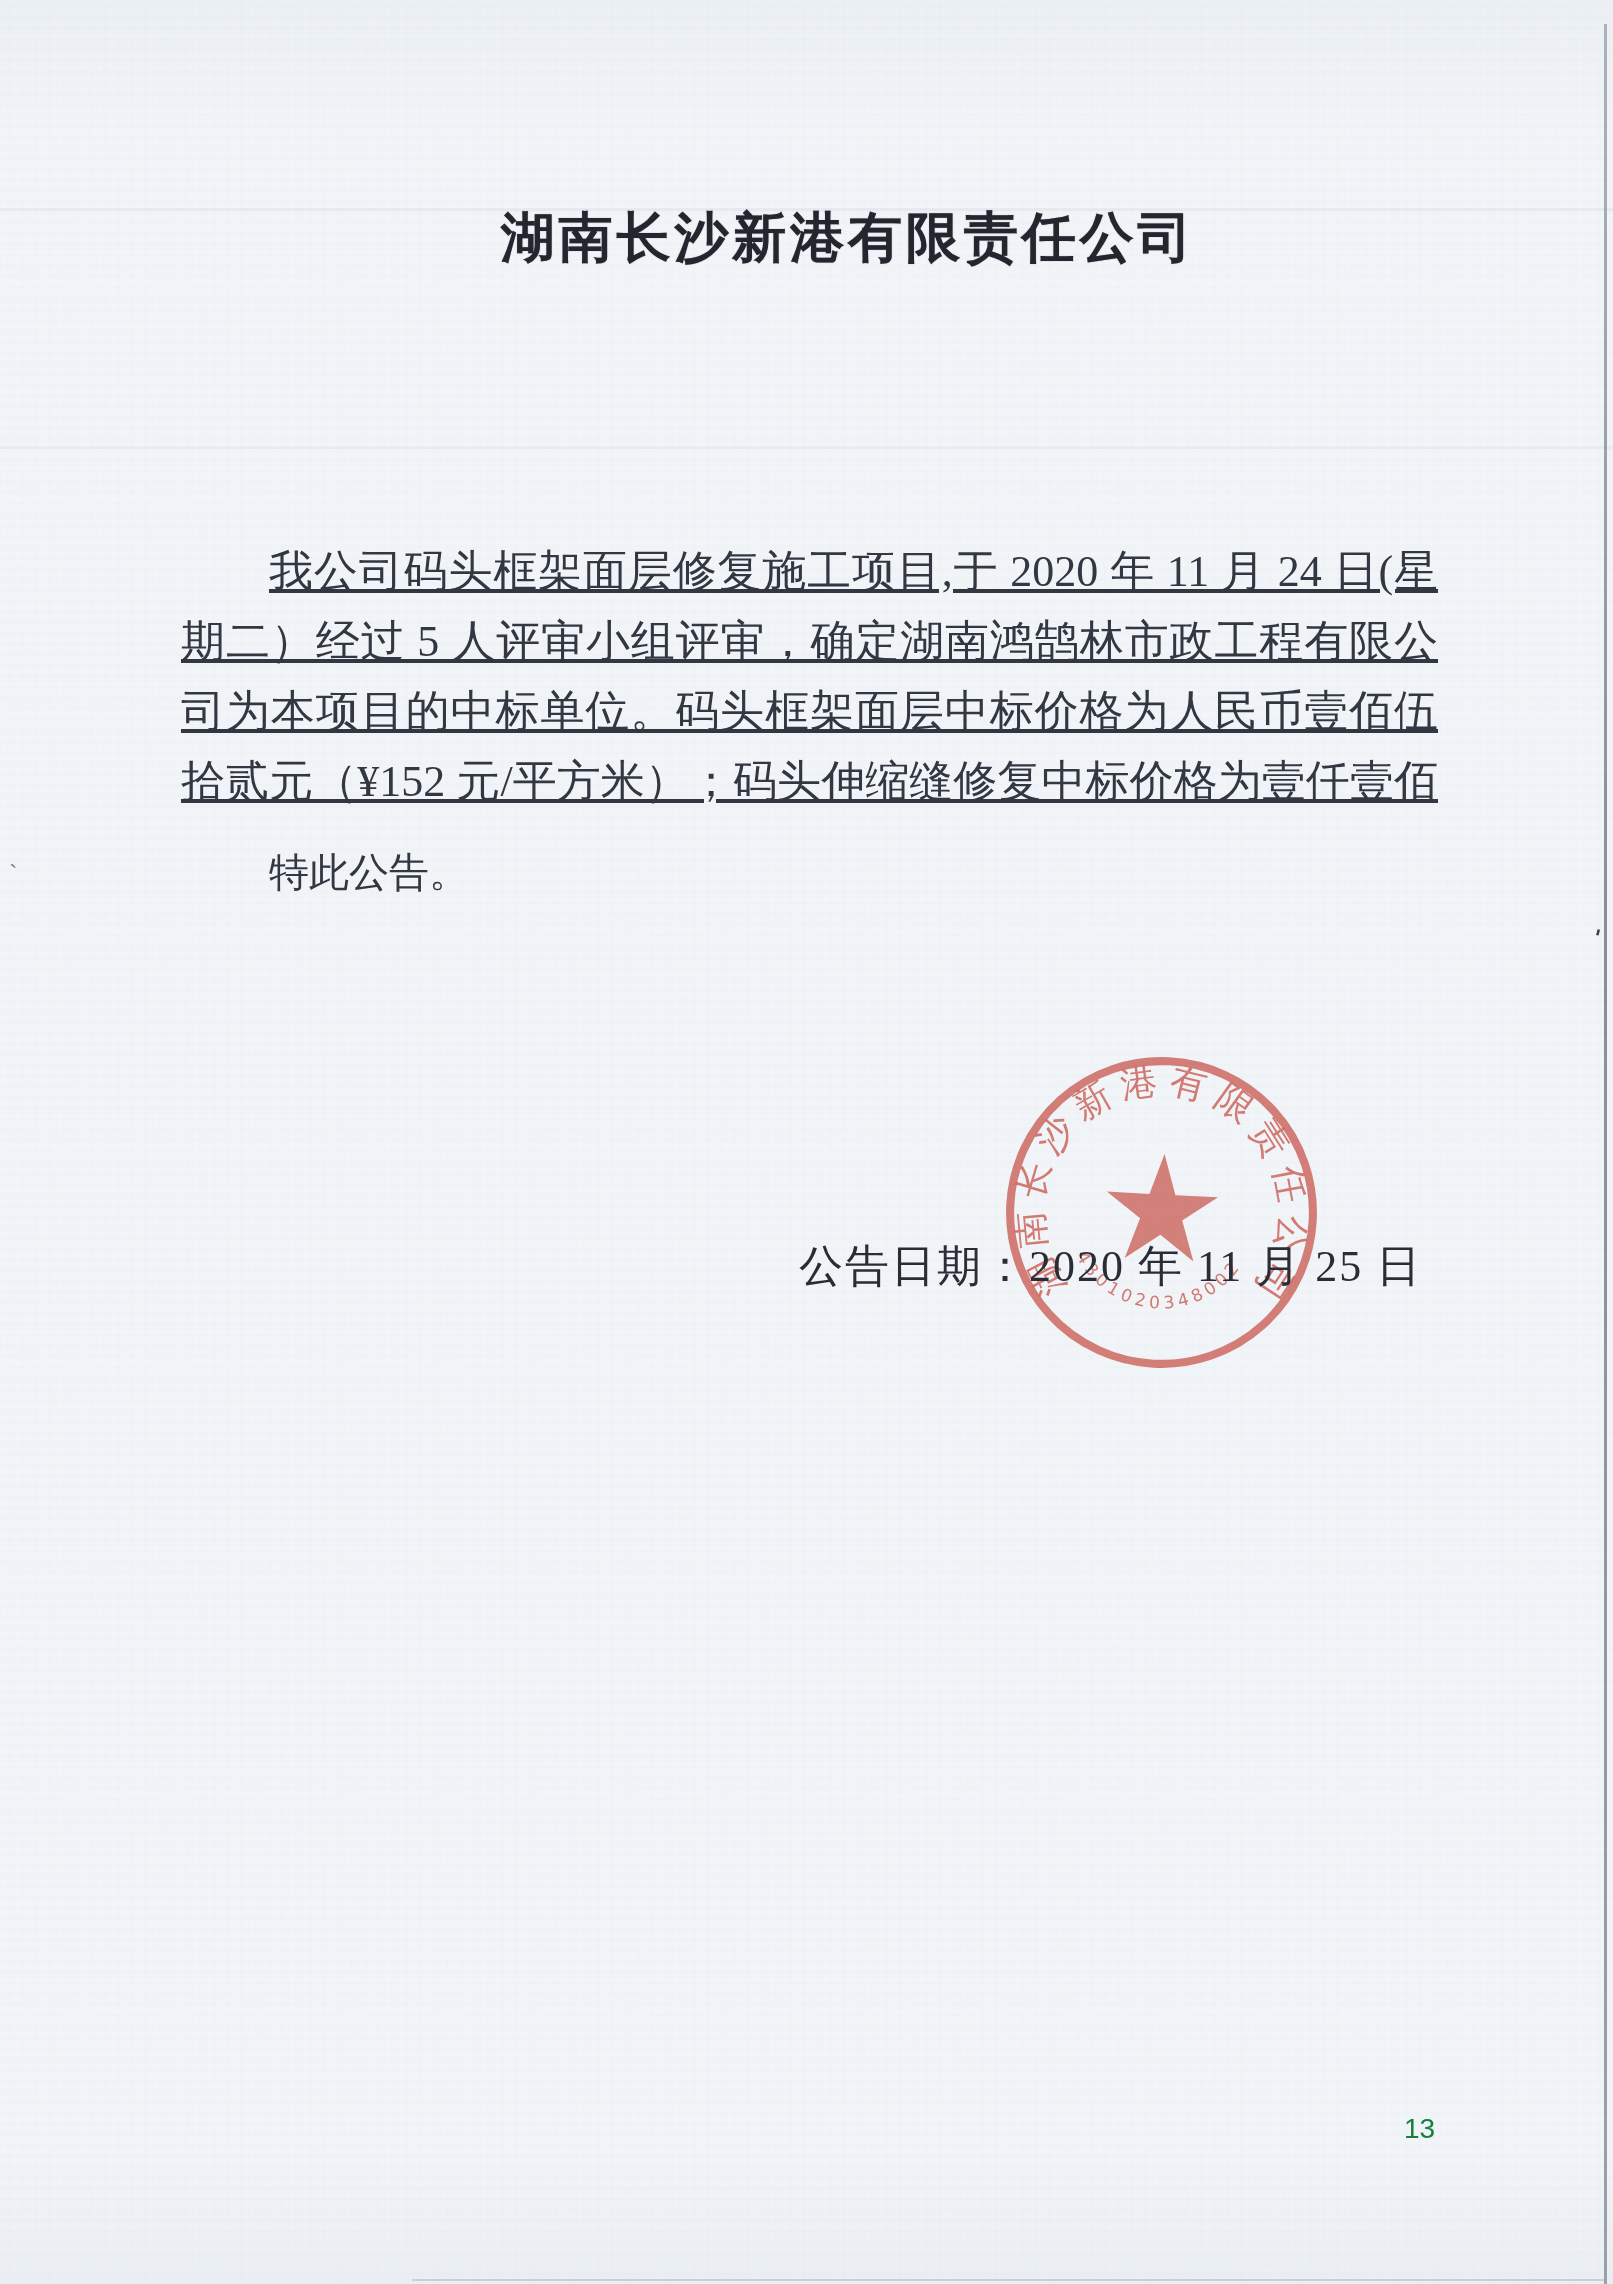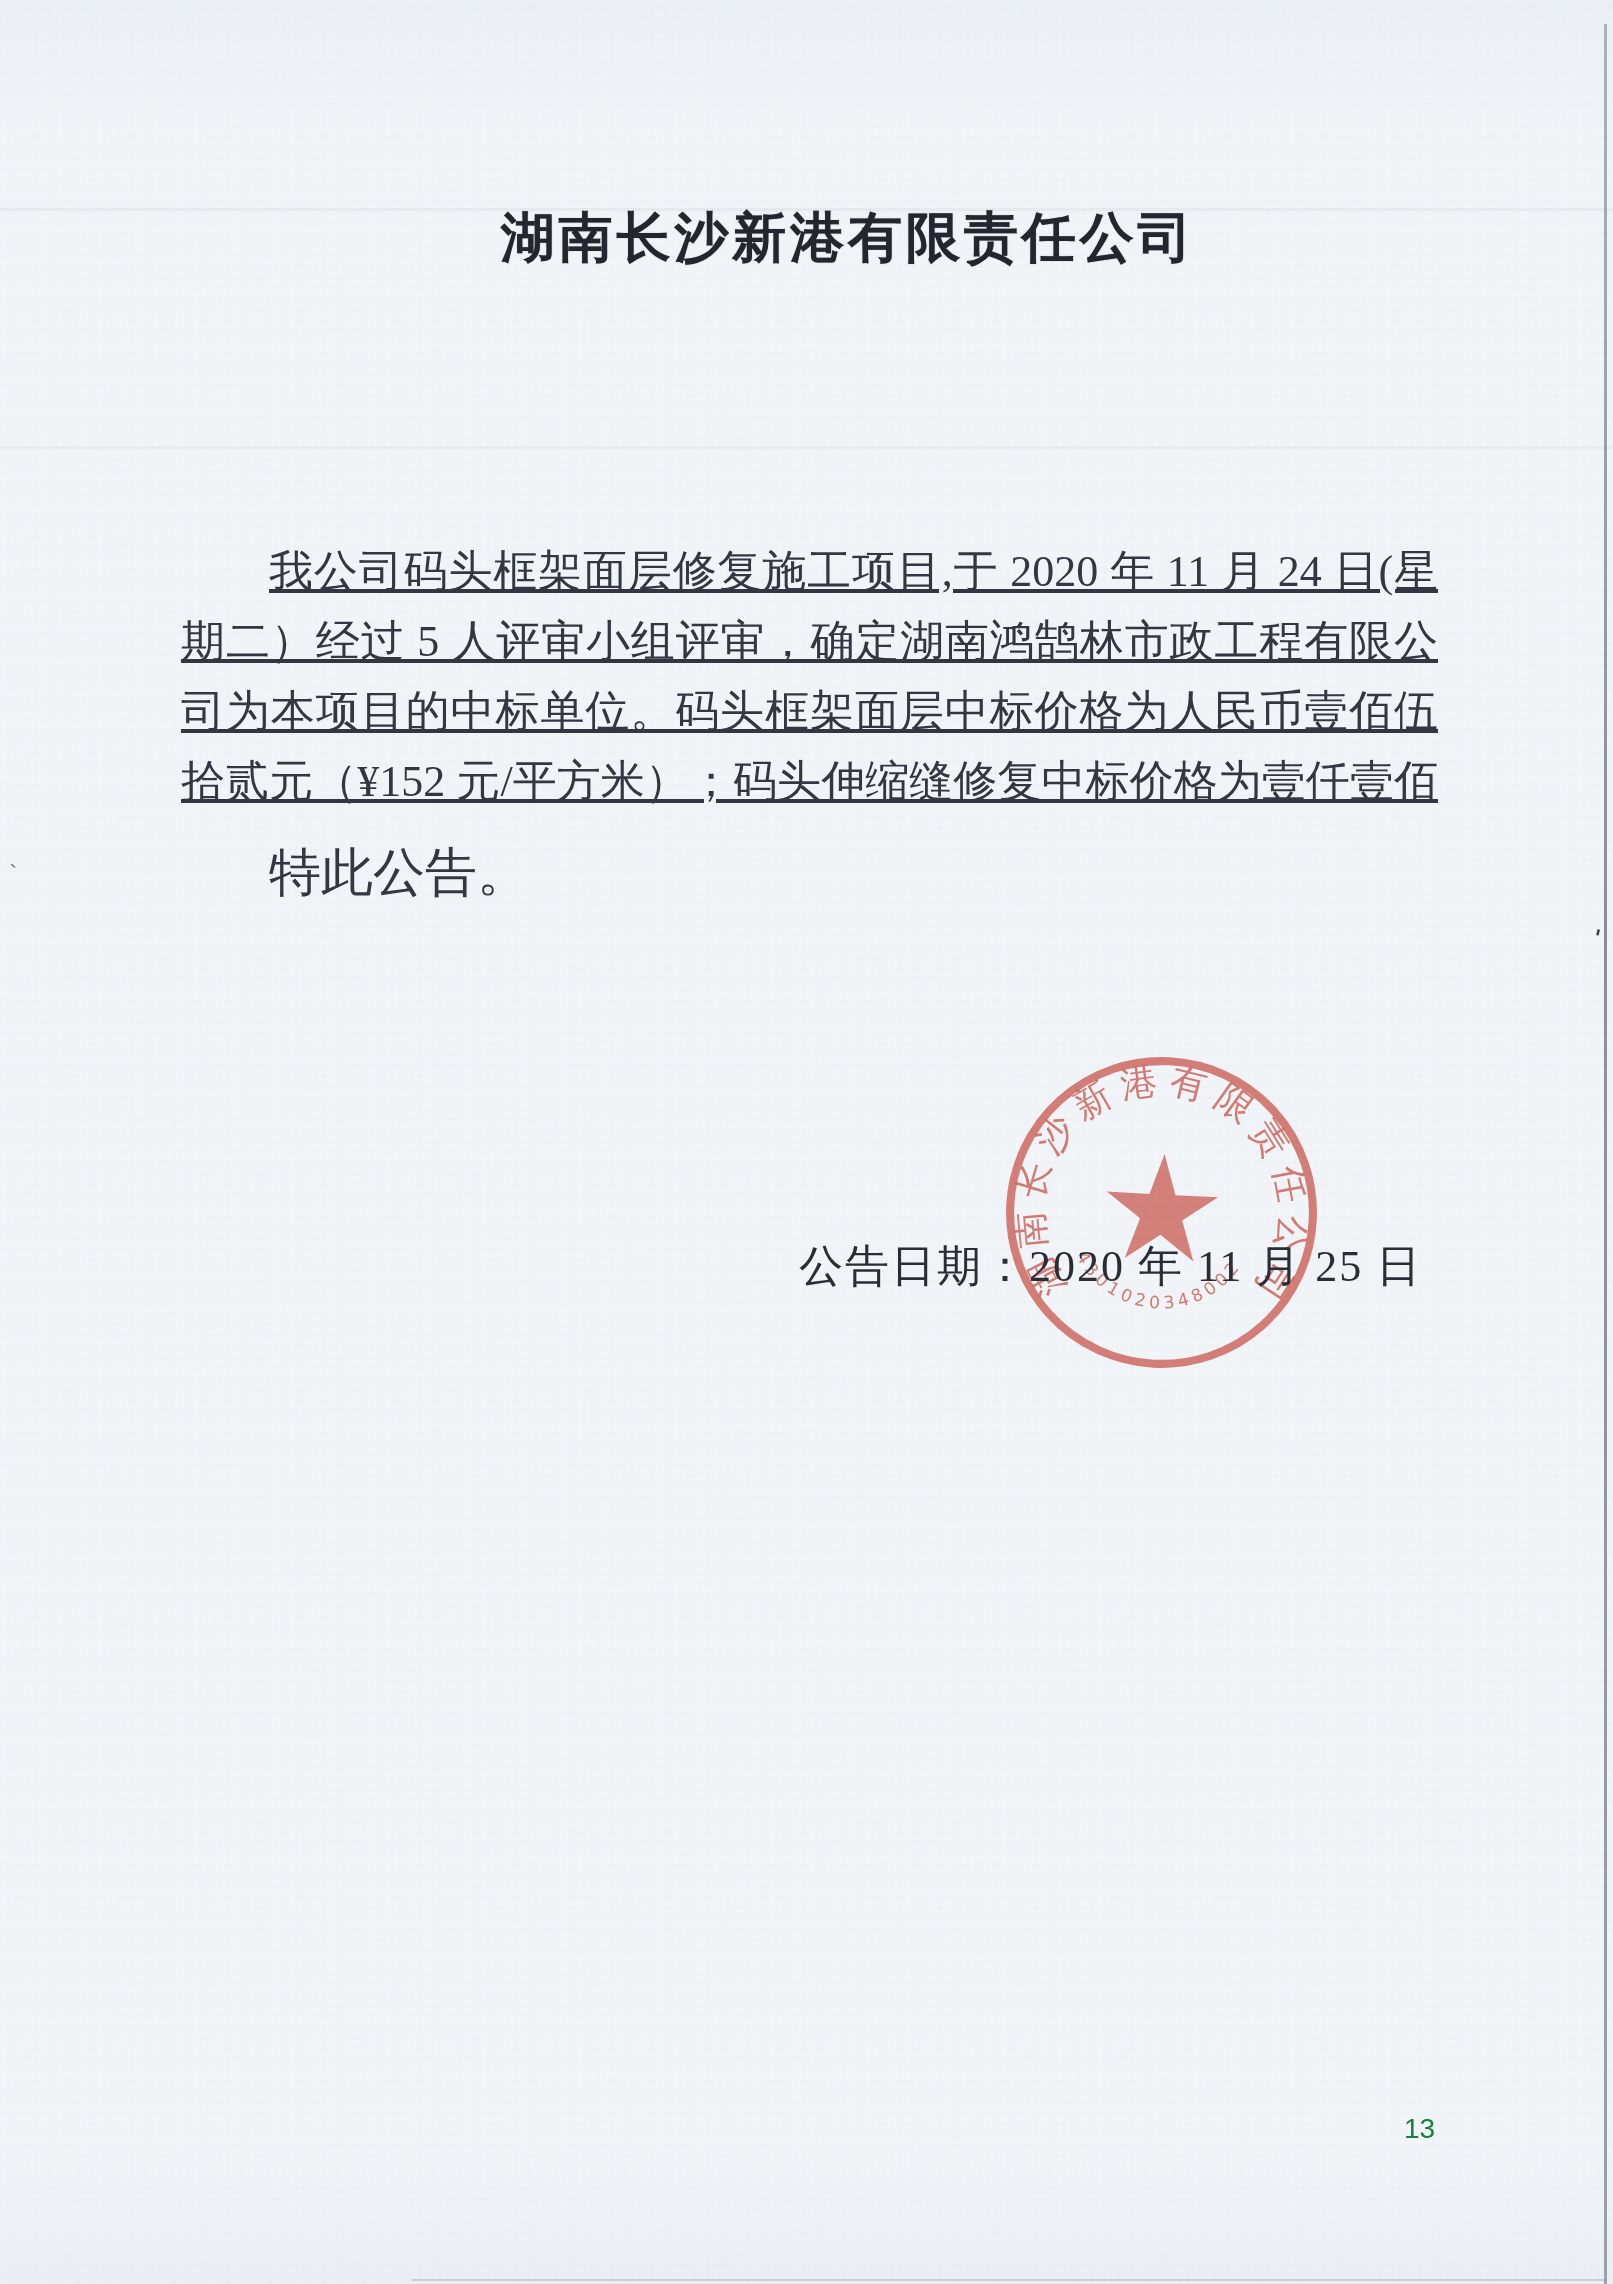--- a/index.html
+++ b/index.html
@@ -43,21 +43,21 @@
     white-space: normal;
     text-align: justify;
     text-align-last: justify;
     text-decoration: underline;
   }
   .body-line.indent { padding-left: 88px; }
   .closing-line {
     margin-top: 20.6px;
     height: 70px; line-height: 70px;
     padding-left: 88px;
-    font-size: 52px;
+    font-size: 40px;
   }
   .date-line {
     position: absolute; left: 799px; top: 1237px;
     font-size: 44px; letter-spacing: 2px;
     color: #2a2d36; z-index: 3;
     white-space: nowrap;
   }
   .seal {
     position: absolute; left: 1000px; top: 1051px;
     width: 323px; height: 323px;

